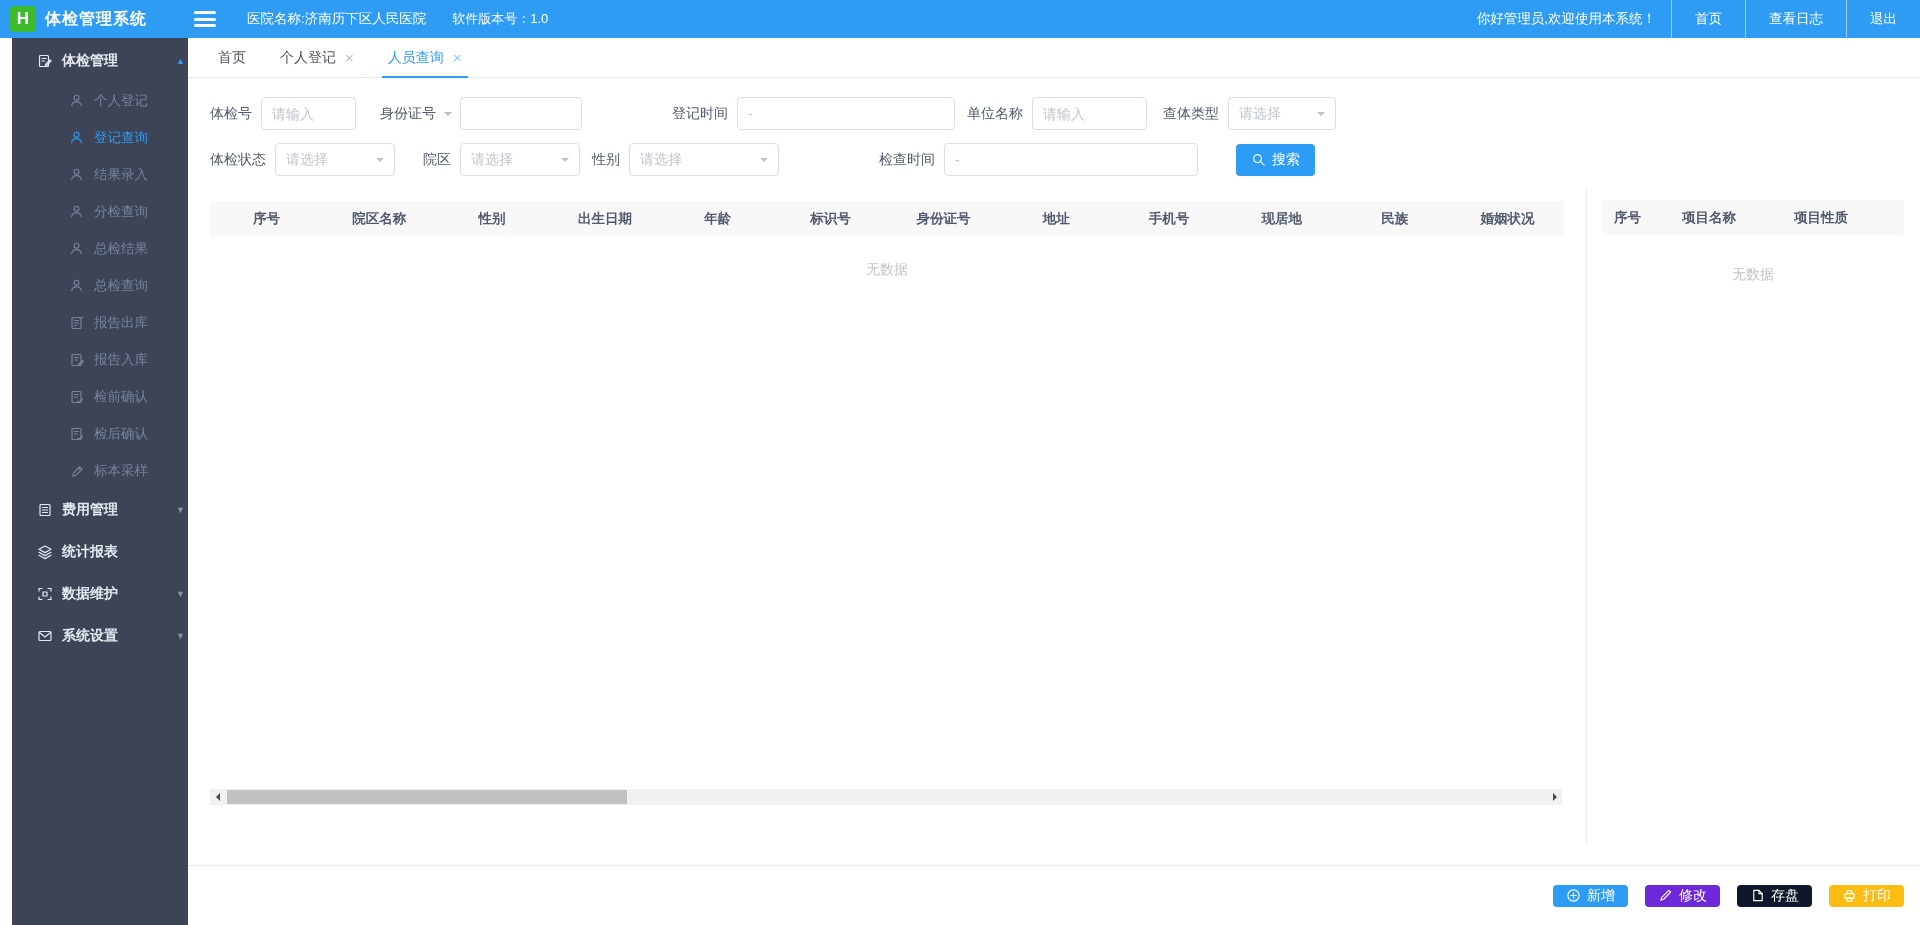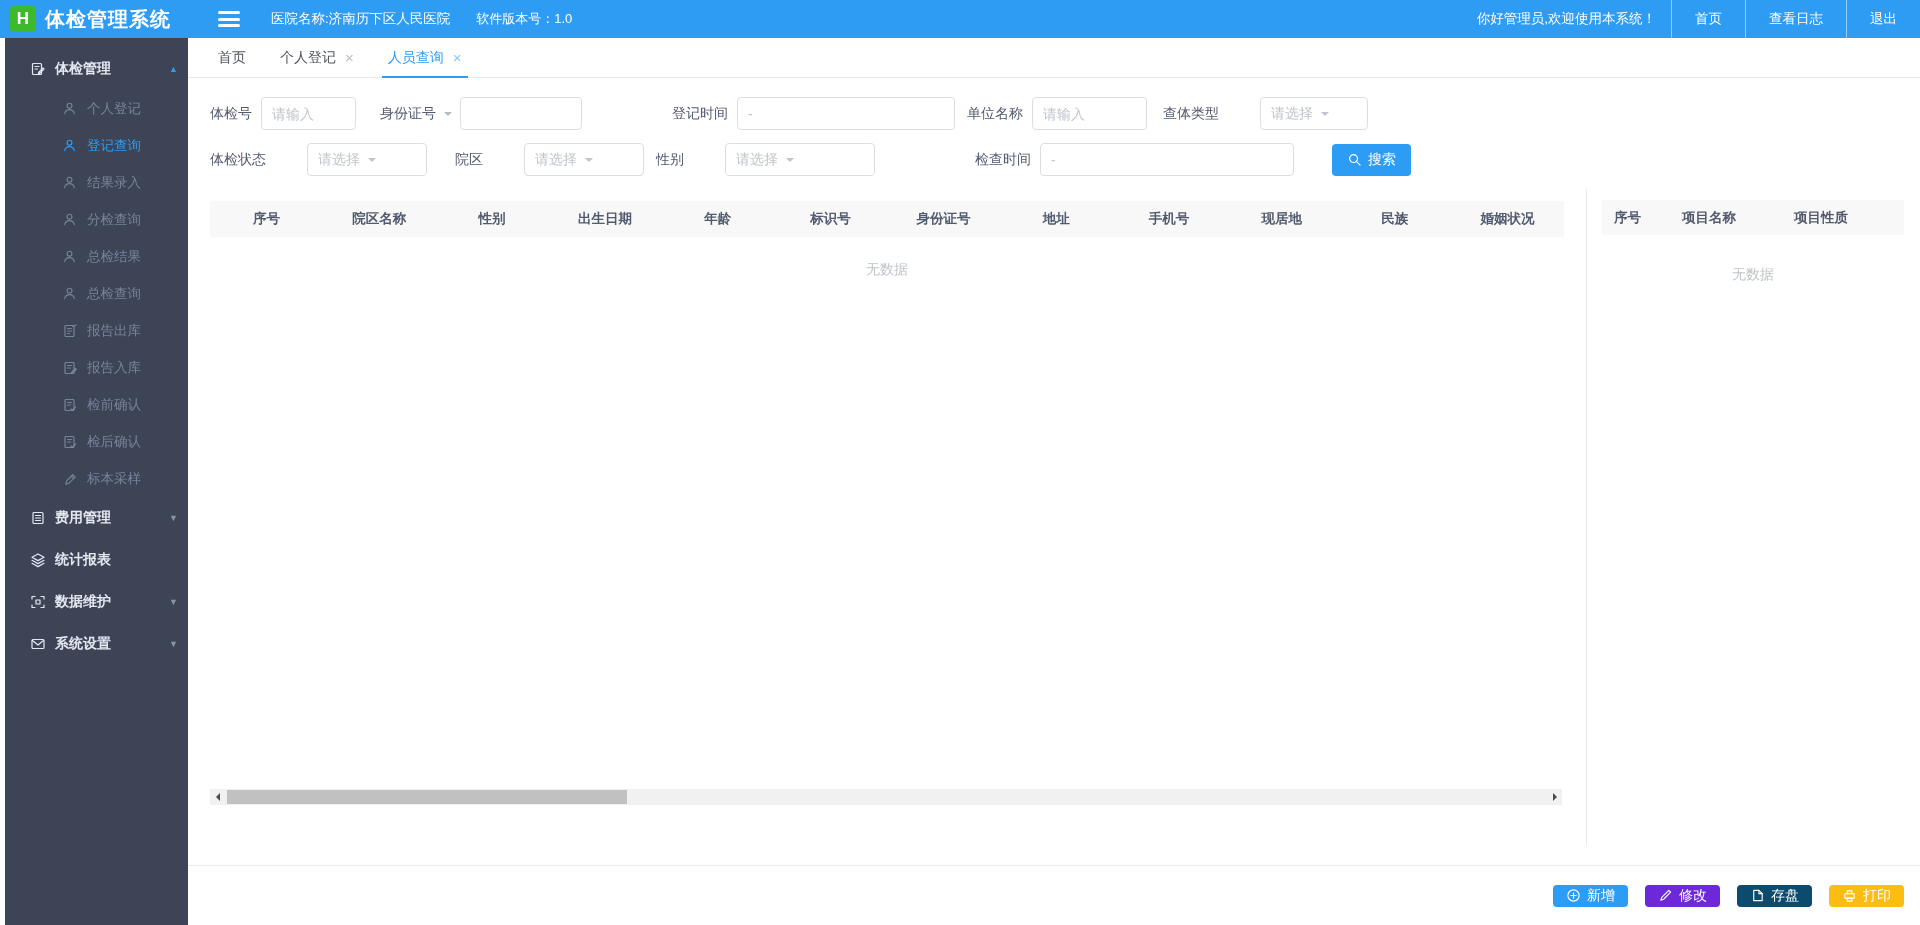--- a/index.html
+++ b/index.html
@@ -7,33 +7,33 @@
   body {
     width:1920px; height:925px; overflow:hidden; background:#fff;
     font-family:"Liberation Sans","DejaVu Sans",sans-serif;
     -webkit-font-smoothing:antialiased;
   }
   
   .topbar { position:absolute; top:0; left:0; right:0; height:38px; background:#2f9cf4;
     display:flex; align-items:center; color:#fff; z-index:10; }
   .logo { width:26px; height:26px; margin-left:10px; background:#3dba2c; border-radius:4px;
     display:flex; align-items:center; justify-content:center; font-weight:bold; font-size:17px; flex:none; }
-  .app-title { margin-left:9px; font-size:20px; font-weight:bold; letter-spacing:1px; }
+  .app-title { margin-left:9px; font-size:16px; font-weight:bold; letter-spacing:1px; }
   .hamburger { margin-left:47px; width:22px; height:16px; display:flex; flex-direction:column;
     justify-content:space-between; cursor:pointer; flex:none; }
   .hamburger i { display:block; height:3px; background:#fff; border-radius:2px; }
   .hospital { margin-left:31px; font-size:13.5px; }
   .version { margin-left:26px; font-size:13px; }
   .topbar-right { margin-left:auto; display:flex; align-items:center; height:100%; }
   .greeting { font-size:13.5px; padding:0 15px; }
   .tb-div { width:1px; height:100%; background:rgba(255,255,255,.5); }
   .tb-link { height:100%; display:flex; align-items:center; padding:0 23px; font-size:13.5px; cursor:pointer; }
   
-  .sidebar { position:absolute; top:38px; left:5px; bottom:0; width:188px; background:#3d4456;
-    padding-top:10px; overflow:hidden; }
+  .sidebar { position:absolute; top:38px; left:12px; bottom:0; width:188px; background:#3d4456;
+    padding-top:2px; overflow:hidden; }
   .side-item { position:relative; display:flex; align-items:center; height:42px; padding-left:24px;
     color:#e4e8f0; font-size:14px; font-weight:bold; cursor:pointer; }
   .side-item.sub { height:37px; padding-left:56px; color:#79829a; font-weight:normal; font-size:13.5px; }
   .side-item.active { color:#2d9cf4; }
   .side-icon { width:17px; height:17px; margin-right:9px; display:inline-flex; align-items:center;
     justify-content:center; flex:none; }
   .side-icon svg { display:block; }
   .side-arrow { position:absolute; right:15px; font-size:9px; color:#8a93a6; }
   .side-item.open .side-arrow { color:#2d9cf4; }
   
@@ -45,21 +45,21 @@
   .tab-close { margin-left:9px; font-size:15px; color:#b8bcc4; line-height:1; }
   .tab.active .tab-close { color:#85c6f6; }
   
   .search-area { flex:none; padding:19px 0 0 22px; }
   .search-row { display:flex; align-items:center; height:33px; margin-bottom:13px; font-size:14px; color:#515a6e; }
   .fgroup { display:flex; align-items:center; }
   .f-label { margin-right:9px; white-space:nowrap; }
   .ctl { height:33px; border:1px solid #dcdee2; border-radius:4px; background:#fff;
     font-size:14px; color:#515a6e; padding:0 10px; outline:none; }
   input.ctl::placeholder { color:#c0c4cc; }
-  .select { display:flex; align-items:center; justify-content:flex-start; cursor:pointer;margin-left:32px; }
+  .select { display:flex; align-items:center; justify-content:space-between; cursor:pointer; }
   .select .ph { color:#c0c4cc; }
   .caret { width:0; height:0; border:4.5px solid transparent; border-top-color:#c0c4cc;
     margin-left:8px; margin-top:4px; flex:none; }
   .select-plain { display:flex; align-items:center; height:33px; padding:0 4px; color:#515a6e;
     font-size:14px; cursor:pointer; }
   .select-plain .caret { border-top-color:#b6bac2; }
   .search-btn { height:32px; border:none; border-radius:4px; background:#2d9cf4; color:#fff;
     font-size:14px; display:inline-flex; align-items:center; gap:6px; padding:0 15px; cursor:pointer; }
   
   .split { flex:1; min-height:0; display:flex; margin-bottom:20px; }
@@ -472,21 +472,21 @@
 
       <button class="fbtn" style="background-color: #6d28d9;">
         <span class="btn-ic">
           <svg viewBox="0 0 16 16" width="15" height="15" fill="none" stroke="currentColor" stroke-width="1.2" stroke-linecap="round" stroke-linejoin="round">
             <path d="M3 13l1-3 7.5-7.5 2 2L6 12z"></path>
           </svg>
         </span>
         <span>修改</span>
       </button>
 
-      <button class="fbtn" style="background-color: #0c4a6e;">
+      <button class="fbtn" style="background-color: #0f172a;">
         <span class="btn-ic">
           <svg viewBox="0 0 16 16" width="15" height="15" fill="none" stroke="currentColor" stroke-width="1.2" stroke-linecap="round" stroke-linejoin="round">
             <path d="M4 2.5h5.5L13 6v7.5H4z"></path>
             <path d="M9.5 2.5V6H13"></path>
           </svg>
         </span>
         <span>存盘</span>
       </button>
 
       <button class="fbtn" style="background-color: rgb(252, 189, 18);">

